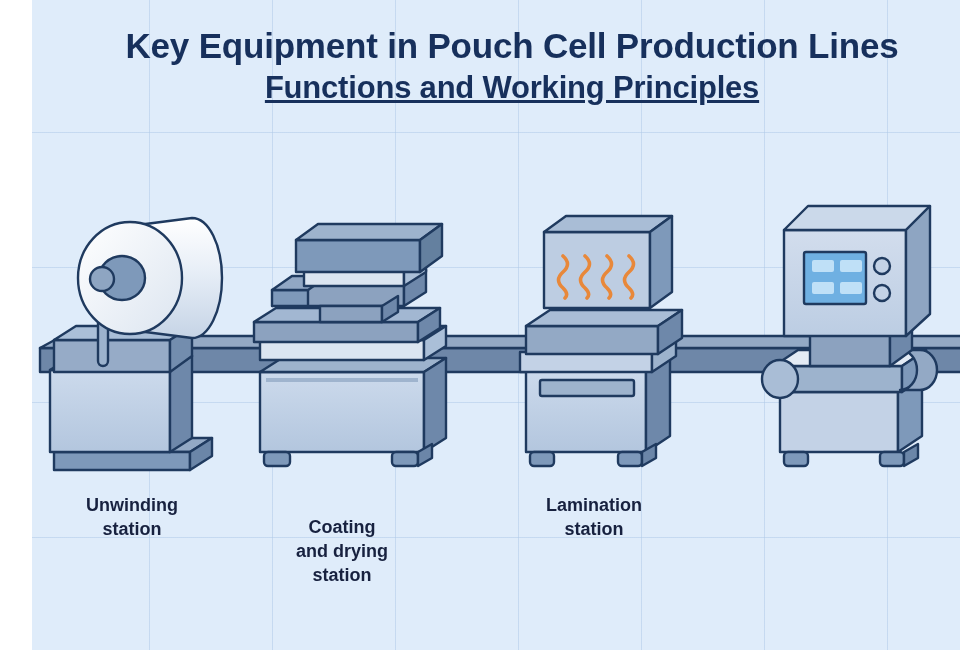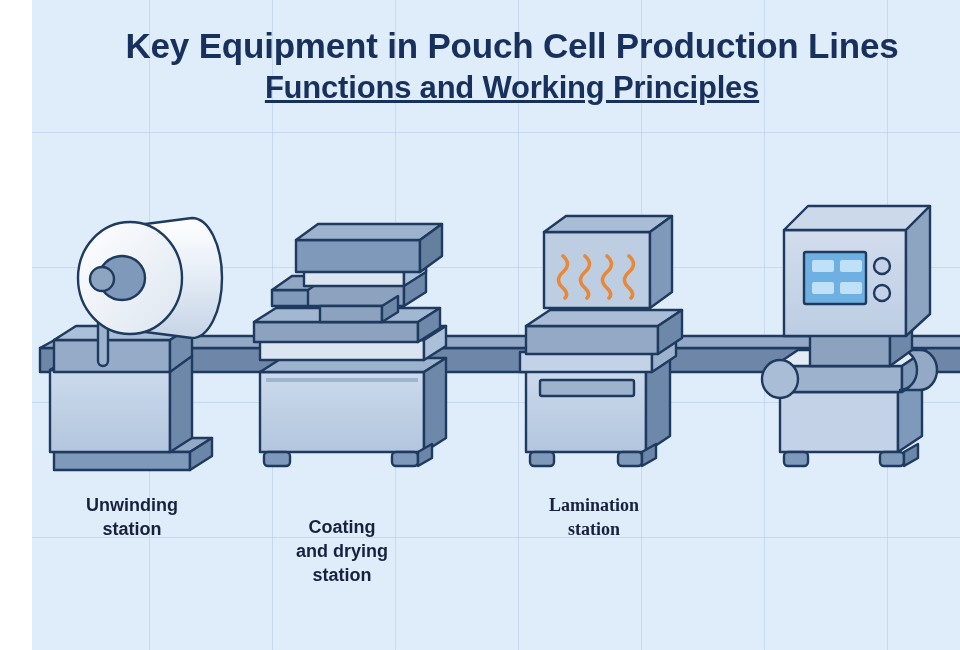--- a/index.html
+++ b/index.html
@@ -66,21 +66,21 @@
     position: absolute;
     text-align: center;
     font-size: 18px;
     font-weight: bold;
     color: #17213f;
     line-height: 1.33;
     white-space: pre-line;
   }
   #caption-0 { left: 2px;   top: 494px; width: 196px; }
   #caption-1 { left: 212px; top: 516px; width: 196px; }
-  #caption-2 { left: 452px; top: 494px; width: 220px; font-family: Liberation Serif, serif; }
+  #caption-2 { left: 452px; top: 494px; width: 220px; }
   #caption-3 { left: 718px; top: 494px; width: 200px; }
 </style>
 </head>
 <body>
 
 <div id="poster">
 
   <div id="grid-layer"></div>
 
   <div id="title-block">

